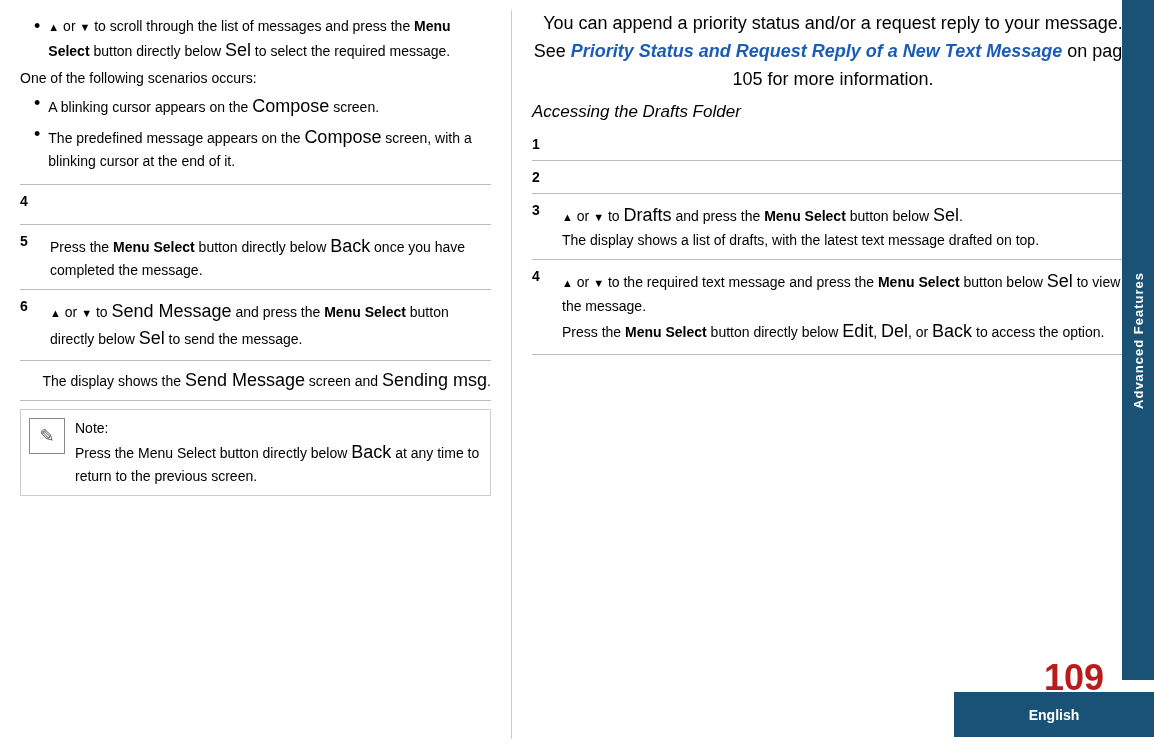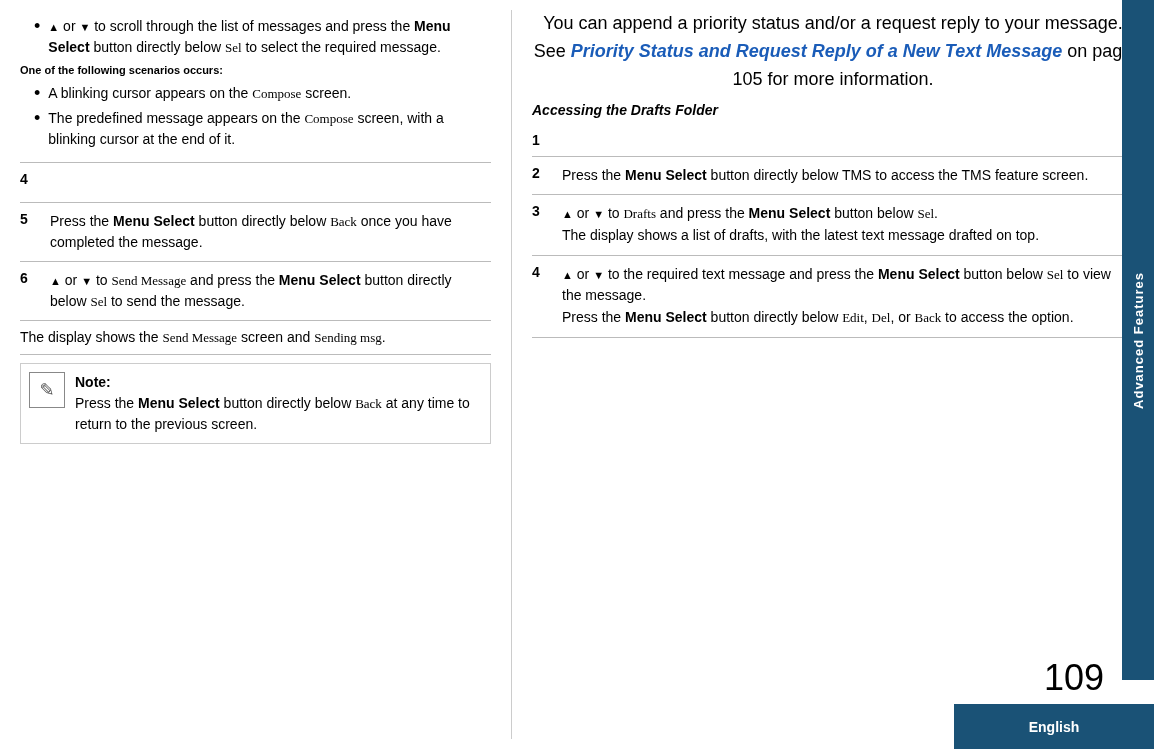--- a/index.html
+++ b/index.html
@@ -60,21 +60,21 @@
       font-weight: bold;
       writing-mode: vertical-rl;
       text-orientation: mixed;
       transform: rotate(180deg);
       letter-spacing: 1px;
     }
 
     
     .bottom-bar {
       position: absolute;
-      bottom: 0;
+      bottom: 12px;
       right: 0;
       width: 200px;
       height: 45px;
       background: #1a5276;
       display: flex;
       align-items: center;
       justify-content: center;
     }
 
     .bottom-bar-text {
@@ -82,22 +82,22 @@
       font-size: 14px;
       font-weight: bold;
     }
 
     
     .page-number {
       position: absolute;
       bottom: 50px;
       right: 50px;
       font-size: 36px;
-      font-weight: normal;
-      color: #000000;
+      font-weight: bold;
+      color: #b91c1c;
     }
 
     
     .step-row {
       display: flex;
       padding: 8px 0;
       border-bottom: 1px solid #bbb;
       min-height: 40px;
     }
 
@@ -113,22 +113,22 @@
       flex: 1;
       font-size: 14px;
       line-height: 1.5;
     }
 
     .step-content b {
       font-weight: bold;
     }
 
     .mono {
-      font-family: Liberation Serif, serif;
-      font-size: 13px;
+      font-family: Liberation Sans, sans-serif;
+      font-size: 18px;
     }
 
     .bullet-section {
       padding: 6px 0 8px 0;
       border-bottom: 1px solid #bbb;
     }
 
     .bullet-item {
       display: flex;
       align-items: flex-start;
@@ -168,56 +168,56 @@
       font-size: 18px;
       color: #555;
     }
 
     .note-content {
       font-size: 14px;
       line-height: 1.5;
     }
 
     .note-content b {
-      font-weight: bold;
+      font-weight: normal;
     }
 
     .section-header {
-      font-weight: bold;
+      font-weight: normal;
       font-style: italic;
-      font-size: 14px;
+      font-size: 17px;
       margin: 8px 0 6px 0;
     }
 
     .paragraph-text {
       font-size: 18px;
       line-height: 1.55;
       margin-bottom: 8px;
       text-align: center;
     }
 
     .link-text {
       color: #1a5cb8;
       font-style: italic;
       font-weight: bold;
       text-decoration: none;
     }
 
     .scenario-label {
-      font-size: 11px;
+      font-size: 14px;
       line-height: 1.5;
       margin-bottom: 4px;
-      font-weight: bold;
     }
 
     .display-note {
       font-size: 14px;
       line-height: 1.5;
       padding: 6px 0;
       border-bottom: 1px solid #bbb;
+      text-align: right;
     }
 
     .arrow-symbol {
       font-size: 11px;
     }
 
     .right-step-row {
       display: flex;
       padding: 8px 0;
       border-bottom: 1px solid #bbb;
@@ -298,21 +298,20 @@
 
       <div class="section-header">Accessing the Drafts Folder</div>
 
 
       <div class="right-step-row">
         <span class="step-number">1</span>
       </div>
 
       <div class="right-step-row">
         <span class="step-number">2</span>
-        <span class="right-step-content">Press the <b>Menu Select</b> button directly below TMS to access the TMS feature screen.</span>
       </div>
 
       <div class="right-step-row">
         <span class="step-number">3</span>
         <span class="right-step-content">
           <span class="arrow-symbol">▲</span> or <span class="arrow-symbol">▼</span> to <span class="mono">Drafts</span> and press the <b>Menu Select</b> button below <span class="mono">Sel</span>.<br>
           The display shows a list of drafts, with the latest text message drafted on top.
         </span>
       </div>
 

